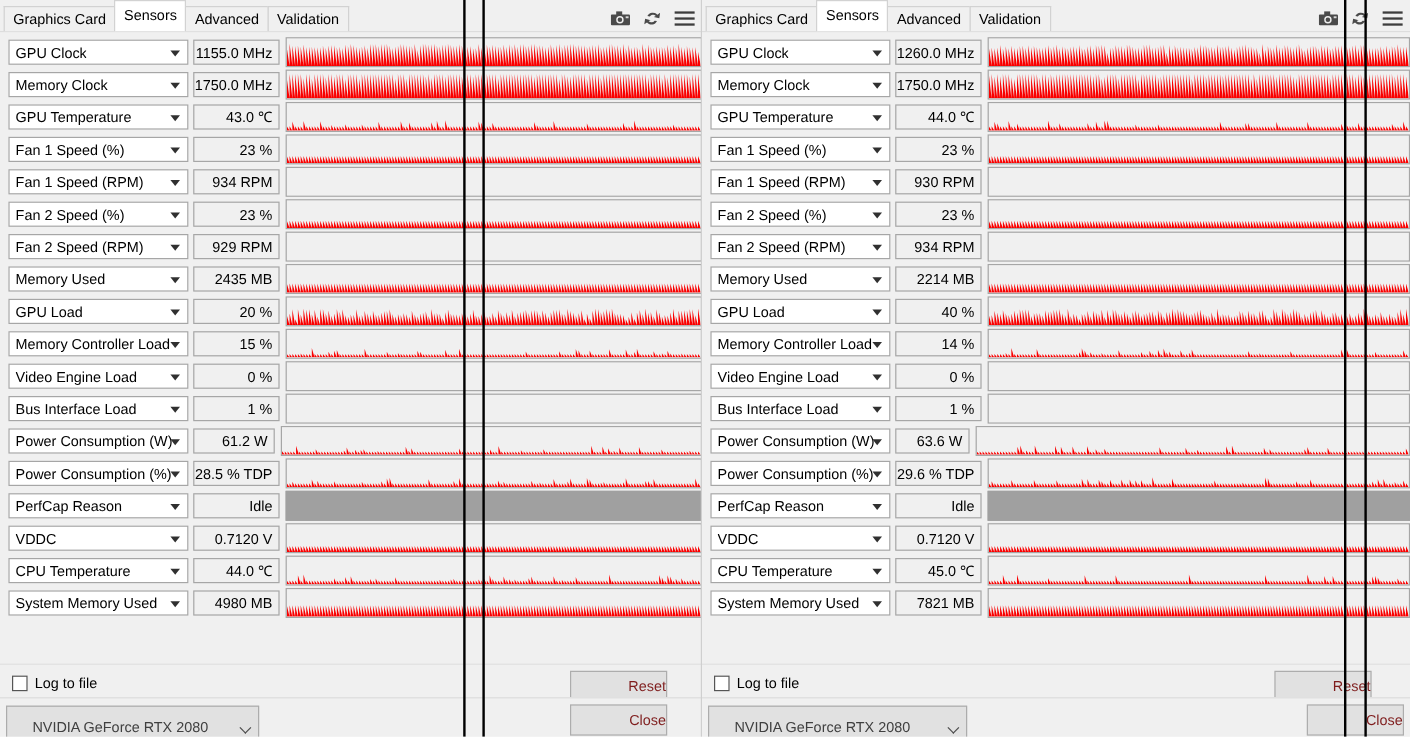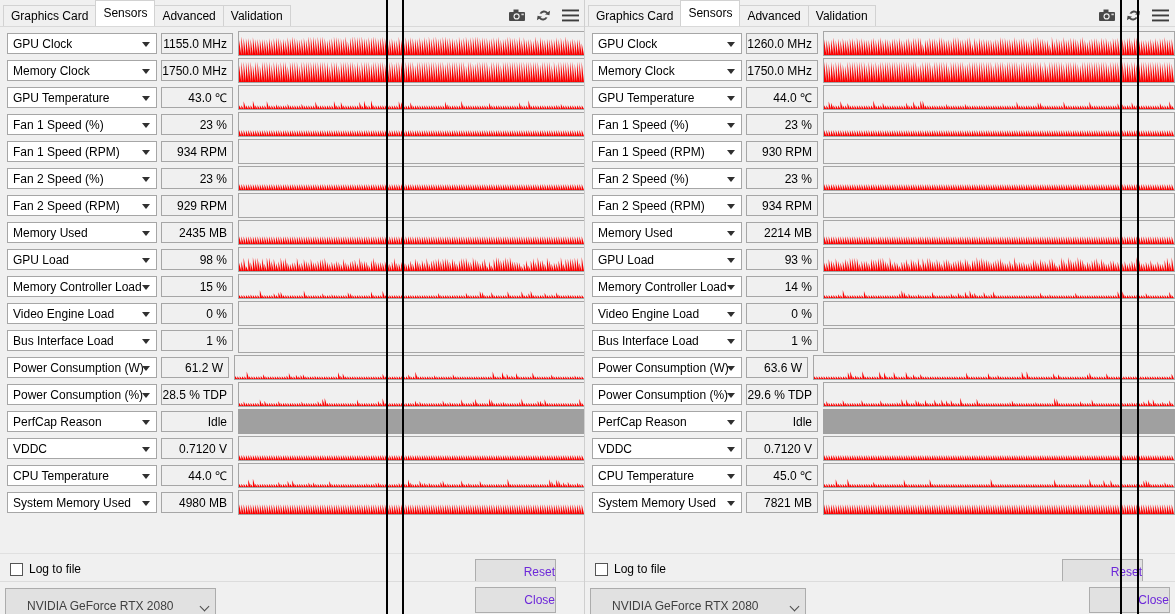--- a/index.html
+++ b/index.html
@@ -197,21 +197,21 @@
   }
   .chk-label { font-size: 12px; }
   .btn {
     position: absolute;
     height: 26px;
     min-width: 53px;
     background: #e1e1e1;
     border: 1px solid #adadad;
     font-size: 12px;
     display: flex; align-items: center; justify-content: center;
-    color: #6d28d9;
+    color: #7f1d1d;
     padding-left: 48px;
   }
   .footer-bar {
     position: absolute;
     left: 0; right: 0; bottom: 0;
     height: 33px;
     background: #f0f0f0;
     border-top: 1px solid #dcdcdc;
     display: flex;
     align-items: center;
@@ -393,21 +393,21 @@
               <rect x="0" y="0" width="300" height="23" fill="#f0f0f0"></rect>
               <path d="M0,23.0 L0.00,23.0 L0.00,15.18 L2.01,23.0 L2.01,15.18 L4.03,23.0 L4.03,15.18 L6.04,23.0 L6.04,15.18 L8.05,23.0 L8.05,15.18 L10.07,23.0 L10.07,15.18 L12.08,23.0 L12.08,15.18 L14.09,23.0 L14.09,15.18 L16.11,23.0 L16.11,15.18 L18.12,23.0 L18.12,15.18 L20.13,23.0 L20.13,15.18 L22.15,23.0 L22.15,15.18 L24.16,23.0 L24.16,15.18 L26.17,23.0 L26.17,15.18 L28.19,23.0 L28.19,15.18 L30.20,23.0 L30.20,15.18 L32.21,23.0 L32.21,15.18 L34.23,23.0 L34.23,15.18 L36.24,23.0 L36.24,15.18 L38.26,23.0 L38.26,15.18 L40.27,23.0 L40.27,15.18 L42.28,23.0 L42.28,15.18 L44.30,23.0 L44.30,15.18 L46.31,23.0 L46.31,15.18 L48.32,23.0 L48.32,15.18 L50.34,23.0 L50.34,15.18 L52.35,23.0 L52.35,15.18 L54.36,23.0 L54.36,15.18 L56.38,23.0 L56.38,15.18 L58.39,23.0 L58.39,15.18 L60.40,23.0 L60.40,15.18 L62.42,23.0 L62.42,15.18 L64.43,23.0 L64.43,15.18 L66.44,23.0 L66.44,15.18 L68.46,23.0 L68.46,15.18 L70.47,23.0 L70.47,15.18 L72.48,23.0 L72.48,15.18 L74.50,23.0 L74.50,15.18 L76.51,23.0 L76.51,15.18 L78.52,23.0 L78.52,15.18 L80.54,23.0 L80.54,15.18 L82.55,23.0 L82.55,15.18 L84.56,23.0 L84.56,15.18 L86.58,23.0 L86.58,15.18 L88.59,23.0 L88.59,15.18 L90.60,23.0 L90.60,15.18 L92.62,23.0 L92.62,15.18 L94.63,23.0 L94.63,15.18 L96.64,23.0 L96.64,15.18 L98.66,23.0 L98.66,15.18 L100.67,23.0 L100.67,15.18 L102.68,23.0 L102.68,15.18 L104.70,23.0 L104.70,15.18 L106.71,23.0 L106.71,15.18 L108.72,23.0 L108.72,15.18 L110.74,23.0 L110.74,15.18 L112.75,23.0 L112.75,15.18 L114.77,23.0 L114.77,15.18 L116.78,23.0 L116.78,15.18 L118.79,23.0 L118.79,15.18 L120.81,23.0 L120.81,15.18 L122.82,23.0 L122.82,15.18 L124.83,23.0 L124.83,15.18 L126.85,23.0 L126.85,15.18 L128.86,23.0 L128.86,15.18 L130.87,23.0 L130.87,15.18 L132.89,23.0 L132.89,15.18 L134.90,23.0 L134.90,15.18 L136.91,23.0 L136.91,15.18 L138.93,23.0 L138.93,15.18 L140.94,23.0 L140.94,15.18 L142.95,23.0 L142.95,15.18 L144.97,23.0 L144.97,15.18 L146.98,23.0 L146.98,15.18 L148.99,23.0 L148.99,15.18 L151.01,23.0 L151.01,15.18 L153.02,23.0 L153.02,15.18 L155.03,23.0 L155.03,15.18 L157.05,23.0 L157.05,15.18 L159.06,23.0 L159.06,15.18 L161.07,23.0 L161.07,15.18 L163.09,23.0 L163.09,15.18 L165.10,23.0 L165.10,15.18 L167.11,23.0 L167.11,15.18 L169.13,23.0 L169.13,15.18 L171.14,23.0 L171.14,15.18 L173.15,23.0 L173.15,15.18 L175.17,23.0 L175.17,15.18 L177.18,23.0 L177.18,15.18 L179.19,23.0 L179.19,15.18 L181.21,23.0 L181.21,15.18 L183.22,23.0 L183.22,15.18 L185.23,23.0 L185.23,15.18 L187.25,23.0 L187.25,15.18 L189.26,23.0 L189.26,15.18 L191.28,23.0 L191.28,15.18 L193.29,23.0 L193.29,15.18 L195.30,23.0 L195.30,15.18 L197.32,23.0 L197.32,15.18 L199.33,23.0 L199.33,15.18 L201.34,23.0 L201.34,15.18 L203.36,23.0 L203.36,15.18 L205.37,23.0 L205.37,15.18 L207.38,23.0 L207.38,15.18 L209.40,23.0 L209.40,15.18 L211.41,23.0 L211.41,15.18 L213.42,23.0 L213.42,15.18 L215.44,23.0 L215.44,15.18 L217.45,23.0 L217.45,15.18 L219.46,23.0 L219.46,15.18 L221.48,23.0 L221.48,15.18 L223.49,23.0 L223.49,15.18 L225.50,23.0 L225.50,15.18 L227.52,23.0 L227.52,15.18 L229.53,23.0 L229.53,15.18 L231.54,23.0 L231.54,15.18 L233.56,23.0 L233.56,15.18 L235.57,23.0 L235.57,15.18 L237.58,23.0 L237.58,15.18 L239.60,23.0 L239.60,15.18 L241.61,23.0 L241.61,15.18 L243.62,23.0 L243.62,15.18 L245.64,23.0 L245.64,15.18 L247.65,23.0 L247.65,15.18 L249.66,23.0 L249.66,15.18 L251.68,23.0 L251.68,15.18 L253.69,23.0 L253.69,15.18 L255.70,23.0 L255.70,15.18 L257.72,23.0 L257.72,15.18 L259.73,23.0 L259.73,15.18 L261.74,23.0 L261.74,15.18 L263.76,23.0 L263.76,15.18 L265.77,23.0 L265.77,15.18 L267.79,23.0 L267.79,15.18 L269.80,23.0 L269.80,15.18 L271.81,23.0 L271.81,15.18 L273.83,23.0 L273.83,15.18 L275.84,23.0 L275.84,15.18 L277.85,23.0 L277.85,15.18 L279.87,23.0 L279.87,15.18 L281.88,23.0 L281.88,15.18 L283.89,23.0 L283.89,15.18 L285.91,23.0 L285.91,15.18 L287.92,23.0 L287.92,15.18 L289.93,23.0 L289.93,15.18 L291.95,23.0 L291.95,15.18 L293.96,23.0 L293.96,15.18 L295.97,23.0 L295.97,15.18 L297.99,23.0 L297.99,15.18 L300.00,23.0 L300.00,15.18 L300.0,23.0 Z" fill="#fa0000"></path>
             </svg>
           </span>
         </div>
         <div class="srow">
           <span class="combo" style="width:150px">
             <span class="lbl">GPU Load</span>
             <span class="arw"></span>
           </span>
-          <span class="valbox" style="width:72px">98 %</span>
+          <span class="valbox" style="width:72px">20 %</span>
           <span class="graph" style="width:338px">
             <svg viewBox="0 0 300 23" preserveAspectRatio="none">
               <rect x="0" y="0" width="300" height="23" fill="#f0f0f0"></rect>
               <path d="M0,23.0 L0.00,23.0 L0.00,14.81 L2.01,23.0 L2.01,13.21 L4.03,23.0 L4.03,9.81 L6.04,23.0 L6.04,17.96 L8.05,23.0 L8.05,9.79 L10.07,23.0 L10.07,14.15 L12.08,23.0 L12.08,9.18 L14.09,23.0 L14.09,9.95 L16.11,23.0 L16.11,9.75 L18.12,23.0 L18.12,13.90 L20.13,23.0 L20.13,10.22 L22.15,23.0 L22.15,15.69 L24.16,23.0 L24.16,9.49 L26.17,23.0 L26.17,9.50 L28.19,23.0 L28.19,13.09 L30.20,23.0 L30.20,10.79 L32.21,23.0 L32.21,15.14 L34.23,23.0 L34.23,13.29 L36.24,23.0 L36.24,9.51 L38.26,23.0 L38.26,11.77 L40.27,23.0 L40.27,9.81 L42.28,23.0 L42.28,14.73 L44.30,23.0 L44.30,15.70 L46.31,23.0 L46.31,14.13 L48.32,23.0 L48.32,14.27 L50.34,23.0 L50.34,9.65 L52.35,23.0 L52.35,15.19 L54.36,23.0 L54.36,14.40 L56.38,23.0 L56.38,11.03 L58.39,23.0 L58.39,13.10 L60.40,23.0 L60.40,14.10 L62.42,23.0 L62.42,10.86 L64.43,23.0 L64.43,14.05 L66.44,23.0 L66.44,14.37 L68.46,23.0 L68.46,12.44 L70.47,23.0 L70.47,11.27 L72.48,23.0 L72.48,11.07 L74.50,23.0 L74.50,9.74 L76.51,23.0 L76.51,13.73 L78.52,23.0 L78.52,15.52 L80.54,23.0 L80.54,13.59 L82.55,23.0 L82.55,14.41 L84.56,23.0 L84.56,12.80 L86.58,23.0 L86.58,13.65 L88.59,23.0 L88.59,15.67 L90.60,23.0 L90.60,10.66 L92.62,23.0 L92.62,14.11 L94.63,23.0 L94.63,15.46 L96.64,23.0 L96.64,13.16 L98.66,23.0 L98.66,12.45 L100.67,23.0 L100.67,11.38 L102.68,23.0 L102.68,15.28 L104.70,23.0 L104.70,9.48 L106.71,23.0 L106.71,13.02 L108.72,23.0 L108.72,12.71 L110.74,23.0 L110.74,13.53 L112.75,23.0 L112.75,17.05 L114.77,23.0 L114.77,12.27 L116.78,23.0 L116.78,9.73 L118.79,23.0 L118.79,13.30 L120.81,23.0 L120.81,13.94 L122.82,23.0 L122.82,13.86 L124.83,23.0 L124.83,14.60 L126.85,23.0 L126.85,12.98 L128.86,23.0 L128.86,12.26 L130.87,23.0 L130.87,15.57 L132.89,23.0 L132.89,13.56 L134.90,23.0 L134.90,9.93 L136.91,23.0 L136.91,14.76 L138.93,23.0 L138.93,15.27 L140.94,23.0 L140.94,13.71 L142.95,23.0 L142.95,11.80 L144.97,23.0 L144.97,15.46 L146.98,23.0 L146.98,15.31 L148.99,23.0 L148.99,12.62 L151.01,23.0 L151.01,15.46 L153.02,23.0 L153.02,10.37 L155.03,23.0 L155.03,12.57 L157.05,23.0 L157.05,14.75 L159.06,23.0 L159.06,12.05 L161.07,23.0 L161.07,14.35 L163.09,23.0 L163.09,10.08 L165.10,23.0 L165.10,15.34 L167.11,23.0 L167.11,12.57 L169.13,23.0 L169.13,11.69 L171.14,23.0 L171.14,11.04 L173.15,23.0 L173.15,10.04 L175.17,23.0 L175.17,12.86 L177.18,23.0 L177.18,10.62 L179.19,23.0 L179.19,10.05 L181.21,23.0 L181.21,10.77 L183.22,23.0 L183.22,13.58 L185.23,23.0 L185.23,10.61 L187.25,23.0 L187.25,12.40 L189.26,23.0 L189.26,15.28 L191.28,23.0 L191.28,12.13 L193.29,23.0 L193.29,10.03 L195.30,23.0 L195.30,10.13 L197.32,23.0 L197.32,9.61 L199.33,23.0 L199.33,12.98 L201.34,23.0 L201.34,13.69 L203.36,23.0 L203.36,9.35 L205.37,23.0 L205.37,11.04 L207.38,23.0 L207.38,12.39 L209.40,23.0 L209.40,14.91 L211.41,23.0 L211.41,12.75 L213.42,23.0 L213.42,10.52 L215.44,23.0 L215.44,17.85 L217.45,23.0 L217.45,13.34 L219.46,23.0 L219.46,17.30 L221.48,23.0 L221.48,10.91 L223.49,23.0 L223.49,9.10 L225.50,23.0 L225.50,9.55 L227.52,23.0 L227.52,12.12 L229.53,23.0 L229.53,11.17 L231.54,23.0 L231.54,9.30 L233.56,23.0 L233.56,10.61 L235.57,23.0 L235.57,9.11 L237.58,23.0 L237.58,12.88 L239.60,23.0 L239.60,13.43 L241.61,23.0 L241.61,13.51 L243.62,23.0 L243.62,14.45 L245.64,23.0 L245.64,18.05 L247.65,23.0 L247.65,15.87 L249.66,23.0 L249.66,12.25 L251.68,23.0 L251.68,17.55 L253.69,23.0 L253.69,12.52 L255.70,23.0 L255.70,10.30 L257.72,23.0 L257.72,13.64 L259.73,23.0 L259.73,9.14 L261.74,23.0 L261.74,12.55 L263.76,23.0 L263.76,12.00 L265.77,23.0 L265.77,15.64 L267.79,23.0 L267.79,9.62 L269.80,23.0 L269.80,12.39 L271.81,23.0 L271.81,15.82 L273.83,23.0 L273.83,14.50 L275.84,23.0 L275.84,14.93 L277.85,23.0 L277.85,12.42 L279.87,23.0 L279.87,9.22 L281.88,23.0 L281.88,15.38 L283.89,23.0 L283.89,10.80 L285.91,23.0 L285.91,10.70 L287.92,23.0 L287.92,10.24 L289.93,23.0 L289.93,10.73 L291.95,23.0 L291.95,9.46 L293.96,23.0 L293.96,9.65 L295.97,23.0 L295.97,14.73 L297.99,23.0 L297.99,9.09 L300.00,23.0 L300.00,14.74 L300.0,23.0 Z" fill="#fa0000"></path>
             </svg>
           </span>
         </div>
         <div class="srow">
           <span class="combo" style="width:150px">
             <span class="lbl">Memory Controller Load</span>
@@ -665,21 +665,21 @@
               <rect x="0" y="0" width="300" height="23" fill="#f0f0f0"></rect>
               <path d="M0,23.0 L0.00,23.0 L0.00,15.18 L2.01,23.0 L2.01,15.18 L4.03,23.0 L4.03,15.18 L6.04,23.0 L6.04,15.18 L8.05,23.0 L8.05,15.18 L10.07,23.0 L10.07,15.18 L12.08,23.0 L12.08,15.18 L14.09,23.0 L14.09,15.18 L16.11,23.0 L16.11,15.18 L18.12,23.0 L18.12,15.18 L20.13,23.0 L20.13,15.18 L22.15,23.0 L22.15,15.18 L24.16,23.0 L24.16,15.18 L26.17,23.0 L26.17,15.18 L28.19,23.0 L28.19,15.18 L30.20,23.0 L30.20,15.18 L32.21,23.0 L32.21,15.18 L34.23,23.0 L34.23,15.18 L36.24,23.0 L36.24,15.18 L38.26,23.0 L38.26,15.18 L40.27,23.0 L40.27,15.18 L42.28,23.0 L42.28,15.18 L44.30,23.0 L44.30,15.18 L46.31,23.0 L46.31,15.18 L48.32,23.0 L48.32,15.18 L50.34,23.0 L50.34,15.18 L52.35,23.0 L52.35,15.18 L54.36,23.0 L54.36,15.18 L56.38,23.0 L56.38,15.18 L58.39,23.0 L58.39,15.18 L60.40,23.0 L60.40,15.18 L62.42,23.0 L62.42,15.18 L64.43,23.0 L64.43,15.18 L66.44,23.0 L66.44,15.18 L68.46,23.0 L68.46,15.18 L70.47,23.0 L70.47,15.18 L72.48,23.0 L72.48,15.18 L74.50,23.0 L74.50,15.18 L76.51,23.0 L76.51,15.18 L78.52,23.0 L78.52,15.18 L80.54,23.0 L80.54,15.18 L82.55,23.0 L82.55,15.18 L84.56,23.0 L84.56,15.18 L86.58,23.0 L86.58,15.18 L88.59,23.0 L88.59,15.18 L90.60,23.0 L90.60,15.18 L92.62,23.0 L92.62,15.18 L94.63,23.0 L94.63,15.18 L96.64,23.0 L96.64,15.18 L98.66,23.0 L98.66,15.18 L100.67,23.0 L100.67,15.18 L102.68,23.0 L102.68,15.18 L104.70,23.0 L104.70,15.18 L106.71,23.0 L106.71,15.18 L108.72,23.0 L108.72,15.18 L110.74,23.0 L110.74,15.18 L112.75,23.0 L112.75,15.18 L114.77,23.0 L114.77,15.18 L116.78,23.0 L116.78,15.18 L118.79,23.0 L118.79,15.18 L120.81,23.0 L120.81,15.18 L122.82,23.0 L122.82,15.18 L124.83,23.0 L124.83,15.18 L126.85,23.0 L126.85,15.18 L128.86,23.0 L128.86,15.18 L130.87,23.0 L130.87,15.18 L132.89,23.0 L132.89,15.18 L134.90,23.0 L134.90,15.18 L136.91,23.0 L136.91,15.18 L138.93,23.0 L138.93,15.18 L140.94,23.0 L140.94,15.18 L142.95,23.0 L142.95,15.18 L144.97,23.0 L144.97,15.18 L146.98,23.0 L146.98,15.18 L148.99,23.0 L148.99,15.18 L151.01,23.0 L151.01,15.18 L153.02,23.0 L153.02,15.18 L155.03,23.0 L155.03,15.18 L157.05,23.0 L157.05,15.18 L159.06,23.0 L159.06,15.18 L161.07,23.0 L161.07,15.18 L163.09,23.0 L163.09,15.18 L165.10,23.0 L165.10,15.18 L167.11,23.0 L167.11,15.18 L169.13,23.0 L169.13,15.18 L171.14,23.0 L171.14,15.18 L173.15,23.0 L173.15,15.18 L175.17,23.0 L175.17,15.18 L177.18,23.0 L177.18,15.18 L179.19,23.0 L179.19,15.18 L181.21,23.0 L181.21,15.18 L183.22,23.0 L183.22,15.18 L185.23,23.0 L185.23,15.18 L187.25,23.0 L187.25,15.18 L189.26,23.0 L189.26,15.18 L191.28,23.0 L191.28,15.18 L193.29,23.0 L193.29,15.18 L195.30,23.0 L195.30,15.18 L197.32,23.0 L197.32,15.18 L199.33,23.0 L199.33,15.18 L201.34,23.0 L201.34,15.18 L203.36,23.0 L203.36,15.18 L205.37,23.0 L205.37,15.18 L207.38,23.0 L207.38,15.18 L209.40,23.0 L209.40,15.18 L211.41,23.0 L211.41,15.18 L213.42,23.0 L213.42,15.18 L215.44,23.0 L215.44,15.18 L217.45,23.0 L217.45,15.18 L219.46,23.0 L219.46,15.18 L221.48,23.0 L221.48,15.18 L223.49,23.0 L223.49,15.18 L225.50,23.0 L225.50,15.18 L227.52,23.0 L227.52,15.18 L229.53,23.0 L229.53,15.18 L231.54,23.0 L231.54,15.18 L233.56,23.0 L233.56,15.18 L235.57,23.0 L235.57,15.18 L237.58,23.0 L237.58,15.18 L239.60,23.0 L239.60,15.18 L241.61,23.0 L241.61,15.18 L243.62,23.0 L243.62,15.18 L245.64,23.0 L245.64,15.18 L247.65,23.0 L247.65,15.18 L249.66,23.0 L249.66,15.18 L251.68,23.0 L251.68,15.18 L253.69,23.0 L253.69,15.18 L255.70,23.0 L255.70,15.18 L257.72,23.0 L257.72,15.18 L259.73,23.0 L259.73,15.18 L261.74,23.0 L261.74,15.18 L263.76,23.0 L263.76,15.18 L265.77,23.0 L265.77,15.18 L267.79,23.0 L267.79,15.18 L269.80,23.0 L269.80,15.18 L271.81,23.0 L271.81,15.18 L273.83,23.0 L273.83,15.18 L275.84,23.0 L275.84,15.18 L277.85,23.0 L277.85,15.18 L279.87,23.0 L279.87,15.18 L281.88,23.0 L281.88,15.18 L283.89,23.0 L283.89,15.18 L285.91,23.0 L285.91,15.18 L287.92,23.0 L287.92,15.18 L289.93,23.0 L289.93,15.18 L291.95,23.0 L291.95,15.18 L293.96,23.0 L293.96,15.18 L295.97,23.0 L295.97,15.18 L297.99,23.0 L297.99,15.18 L300.00,23.0 L300.00,15.18 L300.0,23.0 Z" fill="#fa0000"></path>
             </svg>
           </span>
         </div>
         <div class="srow">
           <span class="combo" style="width:150px">
             <span class="lbl">GPU Load</span>
             <span class="arw"></span>
           </span>
-          <span class="valbox" style="width:72px">93 %</span>
+          <span class="valbox" style="width:72px">40 %</span>
           <span class="graph" style="width:343px">
             <svg viewBox="0 0 300 23" preserveAspectRatio="none">
               <rect x="0" y="0" width="300" height="23" fill="#f0f0f0"></rect>
               <path d="M0,23.0 L0.00,23.0 L0.00,14.46 L2.01,23.0 L2.01,14.58 L4.03,23.0 L4.03,11.04 L6.04,23.0 L6.04,12.34 L8.05,23.0 L8.05,13.75 L10.07,23.0 L10.07,10.25 L12.08,23.0 L12.08,13.05 L14.09,23.0 L14.09,14.45 L16.11,23.0 L16.11,13.33 L18.12,23.0 L18.12,10.79 L20.13,23.0 L20.13,12.44 L22.15,23.0 L22.15,9.71 L24.16,23.0 L24.16,9.92 L26.17,23.0 L26.17,9.64 L28.19,23.0 L28.19,9.91 L30.20,23.0 L30.20,15.27 L32.21,23.0 L32.21,12.74 L34.23,23.0 L34.23,12.64 L36.24,23.0 L36.24,12.80 L38.26,23.0 L38.26,14.75 L40.27,23.0 L40.27,10.52 L42.28,23.0 L42.28,11.55 L44.30,23.0 L44.30,11.45 L46.31,23.0 L46.31,10.12 L48.32,23.0 L48.32,10.09 L50.34,23.0 L50.34,9.50 L52.35,23.0 L52.35,12.94 L54.36,23.0 L54.36,14.55 L56.38,23.0 L56.38,9.22 L58.39,23.0 L58.39,15.29 L60.40,23.0 L60.40,13.16 L62.42,23.0 L62.42,14.38 L64.43,23.0 L64.43,17.53 L66.44,23.0 L66.44,13.49 L68.46,23.0 L68.46,13.58 L70.47,23.0 L70.47,10.97 L72.48,23.0 L72.48,15.37 L74.50,23.0 L74.50,10.66 L76.51,23.0 L76.51,12.18 L78.52,23.0 L78.52,13.45 L80.54,23.0 L80.54,10.01 L82.55,23.0 L82.55,15.91 L84.56,23.0 L84.56,10.13 L86.58,23.0 L86.58,14.09 L88.59,23.0 L88.59,9.77 L90.60,23.0 L90.60,10.08 L92.62,23.0 L92.62,12.99 L94.63,23.0 L94.63,13.34 L96.64,23.0 L96.64,11.11 L98.66,23.0 L98.66,13.03 L100.67,23.0 L100.67,15.49 L102.68,23.0 L102.68,12.05 L104.70,23.0 L104.70,10.64 L106.71,23.0 L106.71,12.05 L108.72,23.0 L108.72,14.74 L110.74,23.0 L110.74,13.35 L112.75,23.0 L112.75,12.87 L114.77,23.0 L114.77,11.61 L116.78,23.0 L116.78,11.31 L118.79,23.0 L118.79,13.86 L120.81,23.0 L120.81,10.26 L122.82,23.0 L122.82,12.03 L124.83,23.0 L124.83,15.45 L126.85,23.0 L126.85,11.85 L128.86,23.0 L128.86,11.93 L130.87,23.0 L130.87,9.06 L132.89,23.0 L132.89,11.34 L134.90,23.0 L134.90,9.53 L136.91,23.0 L136.91,10.95 L138.93,23.0 L138.93,11.20 L140.94,23.0 L140.94,12.62 L142.95,23.0 L142.95,13.89 L144.97,23.0 L144.97,13.30 L146.98,23.0 L146.98,12.11 L148.99,23.0 L148.99,11.01 L151.01,23.0 L151.01,10.02 L153.02,23.0 L153.02,13.35 L155.03,23.0 L155.03,14.48 L157.05,23.0 L157.05,14.96 L159.06,23.0 L159.06,12.16 L161.07,23.0 L161.07,15.35 L163.09,23.0 L163.09,9.04 L165.10,23.0 L165.10,14.42 L167.11,23.0 L167.11,13.46 L169.13,23.0 L169.13,14.32 L171.14,23.0 L171.14,13.78 L173.15,23.0 L173.15,15.46 L175.17,23.0 L175.17,15.08 L177.18,23.0 L177.18,14.20 L179.19,23.0 L179.19,11.01 L181.21,23.0 L181.21,11.89 L183.22,23.0 L183.22,14.29 L185.23,23.0 L185.23,10.66 L187.25,23.0 L187.25,13.05 L189.26,23.0 L189.26,12.73 L191.28,23.0 L191.28,14.91 L193.29,23.0 L193.29,11.04 L195.30,23.0 L195.30,10.26 L197.32,23.0 L197.32,14.07 L199.33,23.0 L199.33,17.35 L201.34,23.0 L201.34,15.81 L203.36,23.0 L203.36,9.32 L205.37,23.0 L205.37,11.36 L207.38,23.0 L207.38,14.56 L209.40,23.0 L209.40,8.99 L211.41,23.0 L211.41,11.27 L213.42,23.0 L213.42,13.15 L215.44,23.0 L215.44,12.02 L217.45,23.0 L217.45,9.09 L219.46,23.0 L219.46,10.40 L221.48,23.0 L221.48,11.75 L223.49,23.0 L223.49,15.73 L225.50,23.0 L225.50,13.51 L227.52,23.0 L227.52,15.07 L229.53,23.0 L229.53,12.30 L231.54,23.0 L231.54,11.27 L233.56,23.0 L233.56,10.07 L235.57,23.0 L235.57,14.55 L237.58,23.0 L237.58,10.38 L239.60,23.0 L239.60,13.29 L241.61,23.0 L241.61,15.43 L243.62,23.0 L243.62,15.03 L245.64,23.0 L245.64,12.34 L247.65,23.0 L247.65,12.04 L249.66,23.0 L249.66,14.99 L251.68,23.0 L251.68,13.55 L253.69,23.0 L253.69,14.62 L255.70,23.0 L255.70,15.03 L257.72,23.0 L257.72,12.99 L259.73,23.0 L259.73,16.08 L261.74,23.0 L261.74,14.62 L263.76,23.0 L263.76,12.48 L265.77,23.0 L265.77,14.05 L267.79,23.0 L267.79,9.05 L269.80,23.0 L269.80,10.82 L271.81,23.0 L271.81,15.02 L273.83,23.0 L273.83,15.34 L275.84,23.0 L275.84,13.60 L277.85,23.0 L277.85,15.06 L279.87,23.0 L279.87,12.03 L281.88,23.0 L281.88,15.40 L283.89,23.0 L283.89,15.42 L285.91,23.0 L285.91,13.34 L287.92,23.0 L287.92,15.43 L289.93,23.0 L289.93,15.86 L291.95,23.0 L291.95,11.90 L293.96,23.0 L293.96,9.44 L295.97,23.0 L295.97,13.88 L297.99,23.0 L297.99,9.32 L300.00,23.0 L300.00,12.02 L300.0,23.0 Z" fill="#fa0000"></path>
             </svg>
           </span>
         </div>
         <div class="srow">
           <span class="combo" style="width:150px">
             <span class="lbl">Memory Controller Load</span>

